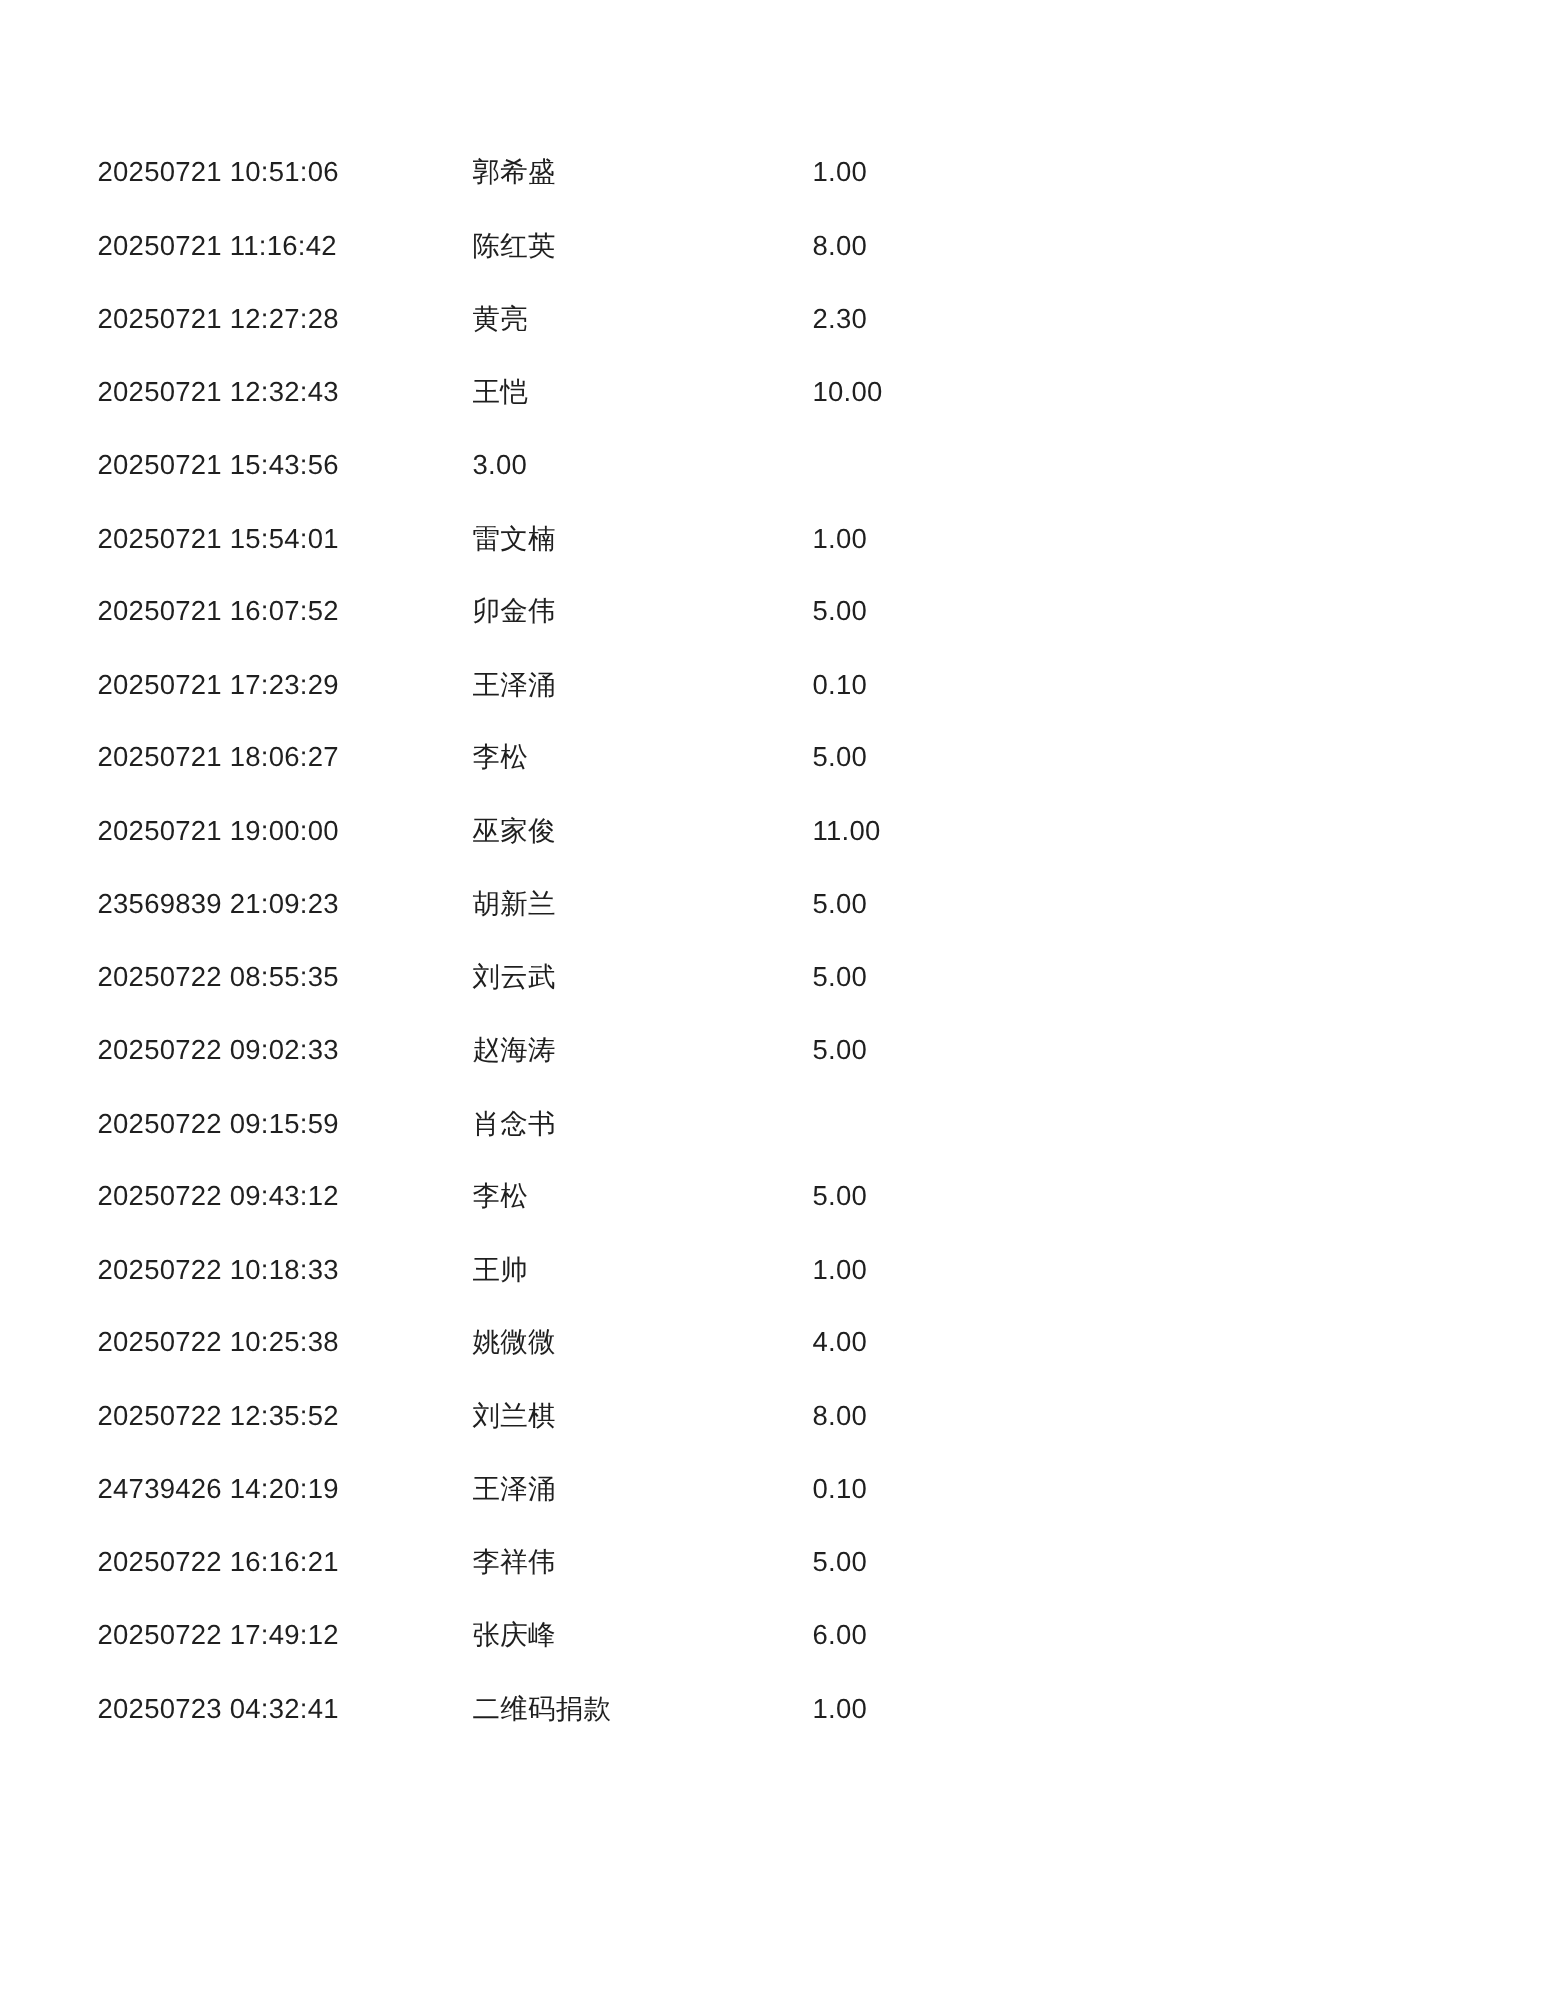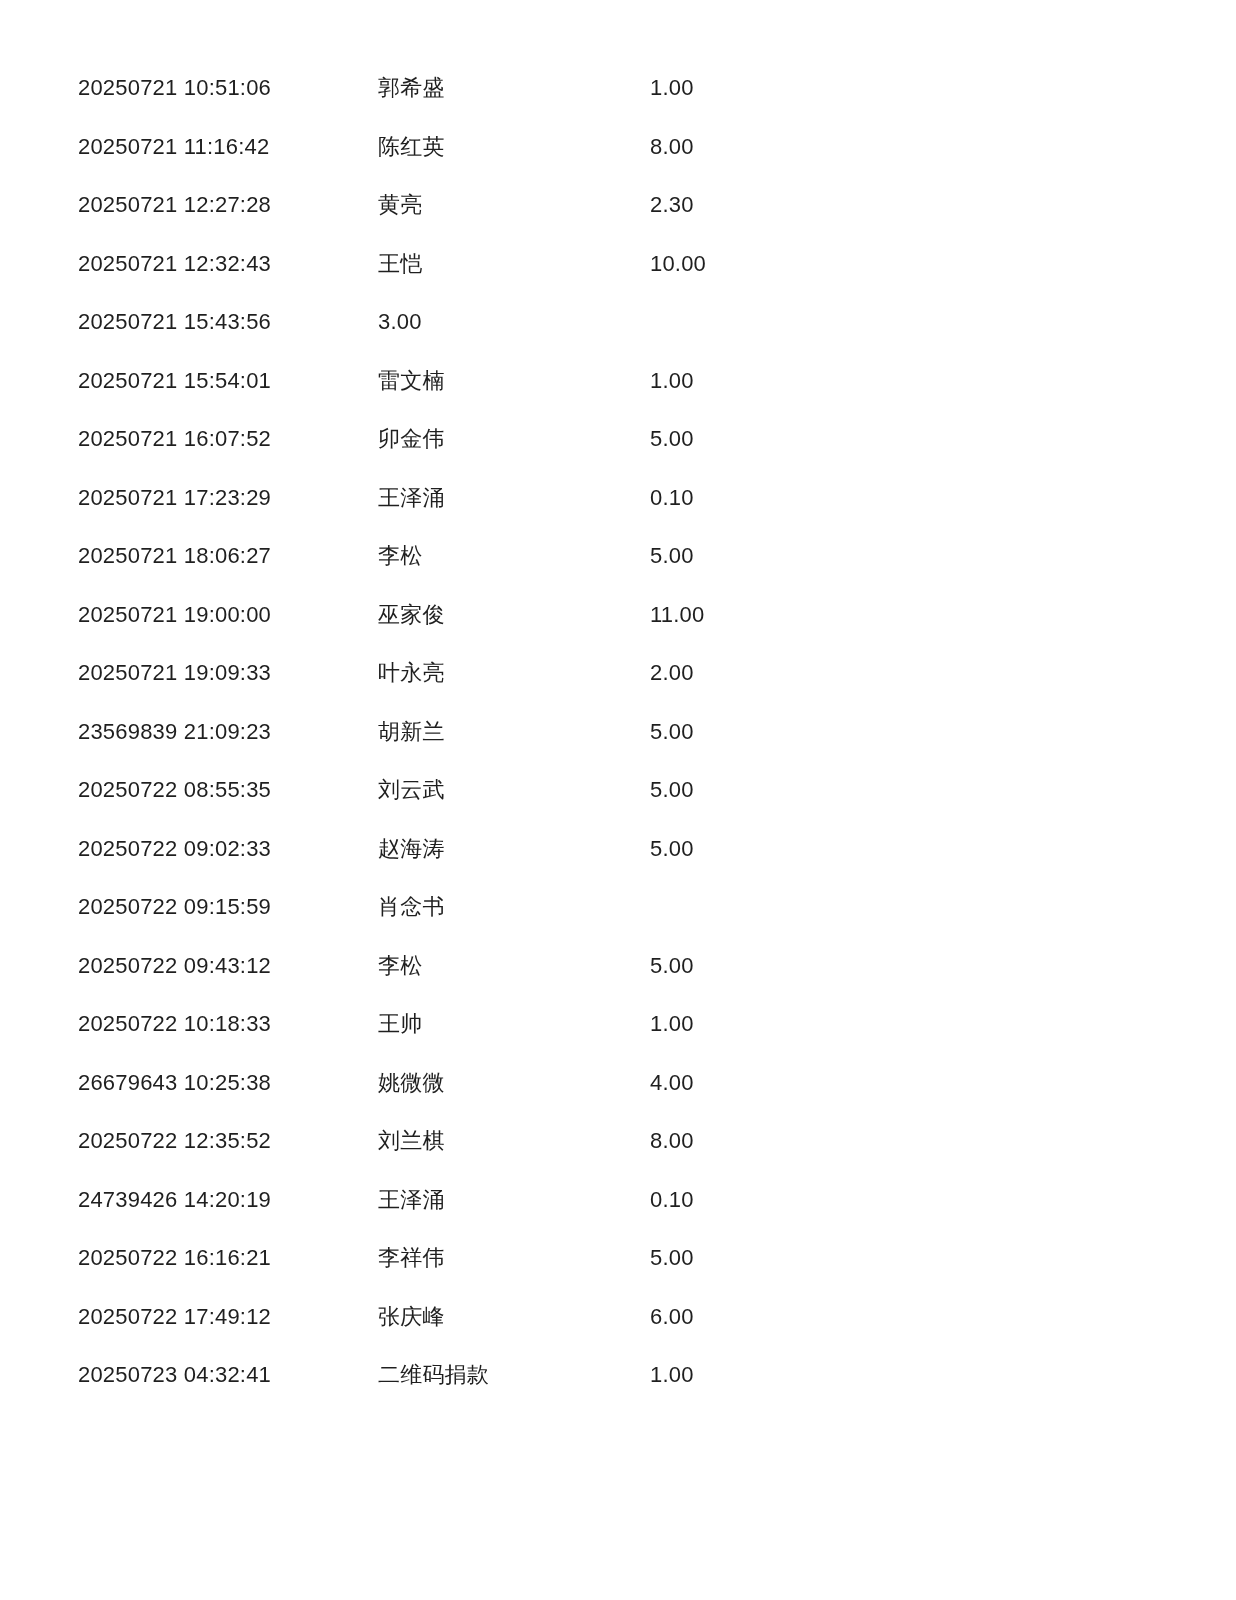--- a/index.html
+++ b/index.html
@@ -12,21 +12,21 @@
     height: 1600px;
     overflow: hidden;
     font-family: "Liberation Sans", sans-serif;
   }
   .doc {
     width: 1236px;
     height: 1600px;
     background: #ffffff;
   }
   .table {
-    padding-top: 59px;
+    padding-top: 109px;
   }
   .row {
     display: grid;
     grid-template-columns: 300px 272px 386px;
     padding-left: 78px;
     height: 58.5px;
     align-items: center;
     font-size: 22px;
     color: #1f1f1f;
     letter-spacing: 0.2px;
@@ -93,25 +93,20 @@
     <span class="cell name">李松</span>
     <span class="cell amount">5.00</span>
   </div>
 
   <div class="row">
     <span class="cell time">20250721 19:00:00</span>
     <span class="cell name">巫家俊</span>
     <span class="cell amount">11.00</span>
   </div>
 
-  <div class="row">
-    <span class="cell time">20250721 19:09:33</span>
-    <span class="cell name">叶永亮</span>
-    <span class="cell amount">2.00</span>
-  </div>
 
   <div class="row">
     <span class="cell time">23569839 21:09:23</span>
     <span class="cell name">胡新兰</span>
     <span class="cell amount">5.00</span>
   </div>
 
   <div class="row">
     <span class="cell time">20250722 08:55:35</span>
     <span class="cell name">刘云武</span>
@@ -135,21 +130,21 @@
     <span class="cell amount">5.00</span>
   </div>
 
   <div class="row">
     <span class="cell time">20250722 10:18:33</span>
     <span class="cell name">王帅</span>
     <span class="cell amount">1.00</span>
   </div>
 
   <div class="row">
-    <span class="cell time">26679643 10:25:38</span>
+    <span class="cell time">20250722 10:25:38</span>
     <span class="cell name">姚微微</span>
     <span class="cell amount">4.00</span>
   </div>
 
   <div class="row">
     <span class="cell time">20250722 12:35:52</span>
     <span class="cell name">刘兰棋</span>
     <span class="cell amount">8.00</span>
   </div>
 

